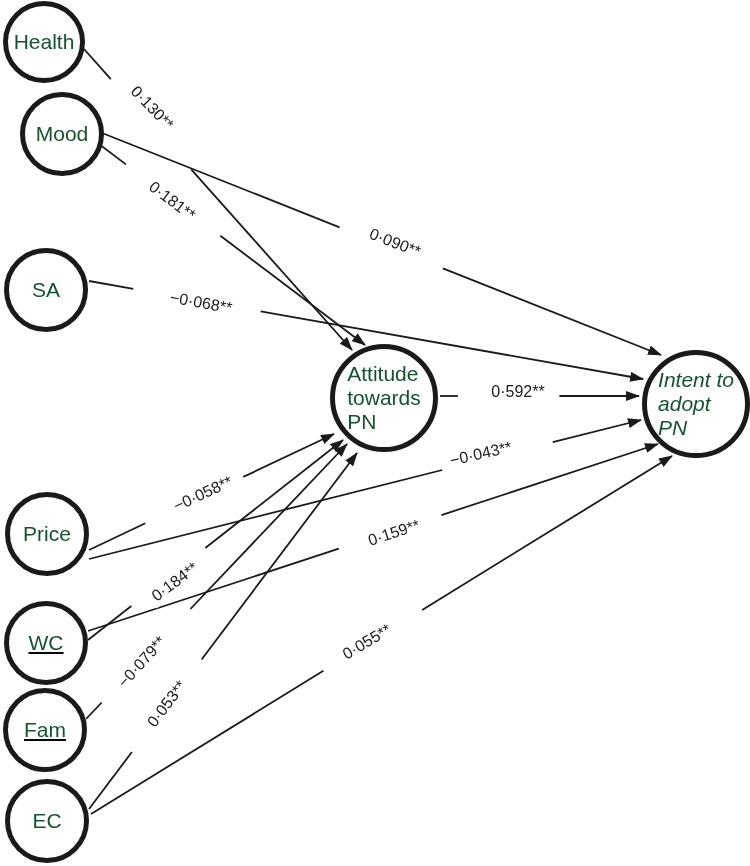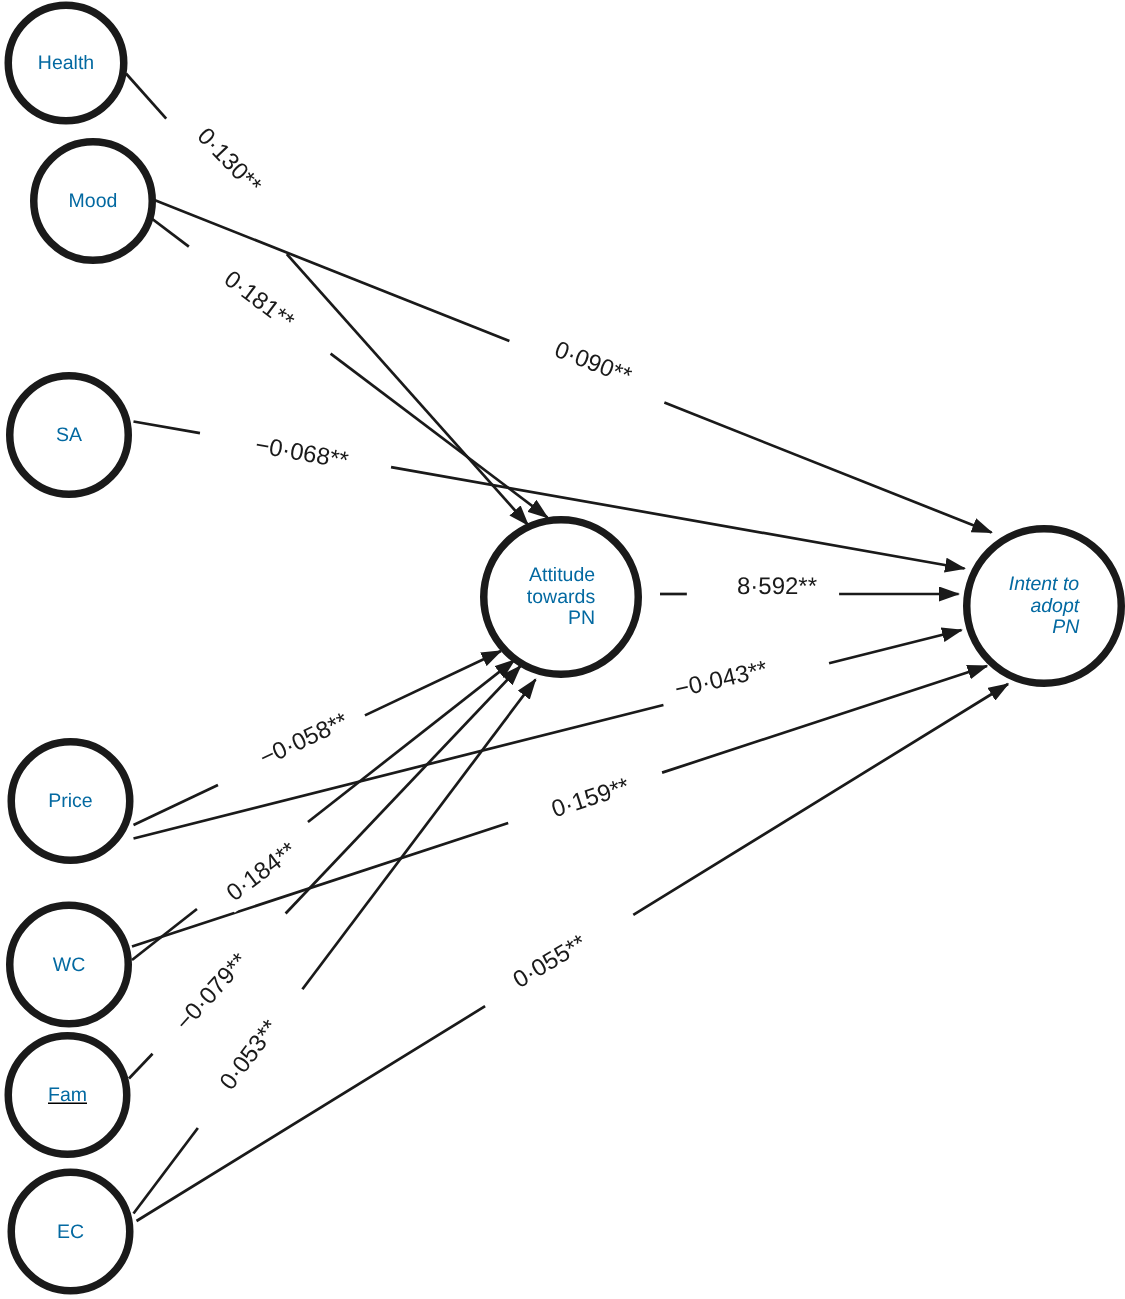--- a/index.html
+++ b/index.html
@@ -12,25 +12,25 @@
   }
   #edge-layer{position:absolute;left:0;top:0;}
   .node{
     position:absolute;
     box-sizing:border-box;
     border-radius:50%;
     background:#ffffff;
     display:flex;align-items:center;justify-content:center;
   }
   .node-label{
-    font-size:13px;
+    font-size:21px;
     line-height:1.15;
-    text-align:right;
+    text-align:left;
     white-space:pre-line;
-    color:#0369a1;
+    color:#14532d;
   }
   .edge-label{
     position:absolute;
     font-size:16px;
     color:#1a1a1a;
     background:#ffffff;
     padding:1px 4px;
     white-space:nowrap;
   }
 </style>
@@ -77,46 +77,46 @@
       </div>
       <div class="node" style="left: 20px; top: 92px; width: 84px; height: 84px; border: 5px solid rgb(26, 26, 26);">
         <span class="node-label">Mood</span>
       </div>
       <div class="node" style="left: 4px; top: 248px; width: 84px; height: 84px; border: 5px solid rgb(26, 26, 26);">
         <span class="node-label">SA</span>
       </div>
       <div class="node" style="left: 5px; top: 492px; width: 84px; height: 84px; border: 5px solid rgb(26, 26, 26);">
         <span class="node-label">Price</span>
       </div>
-      <div class="node" style="left: 4px; top: 601px; width: 84px; height: 84px; border: 5px solid rgb(26, 26, 26);">
+      <div class="node" style="left: 4px; top: 601px; width: 84px; height: 84px; border: 5px solid rgb(26, 26, 26); text-decoration: underline;">
         <span class="node-label">WC</span>
       </div>
       <div class="node" style="left: 3px; top: 688px; width: 84px; height: 84px; border: 5px solid rgb(26, 26, 26); text-decoration: underline;">
         <span class="node-label">Fam</span>
       </div>
       <div class="node" style="left: 5px; top: 779px; width: 84px; height: 84px; border: 5px solid rgb(26, 26, 26);">
         <span class="node-label">EC</span>
       </div>
-      <div class="node" style="left: 320px; top: 344px; width: 108px; height: 108px; border: 5px solid rgb(26, 26, 26);">
+      <div class="node" style="left: 330px; top: 344px; width: 108px; height: 108px; border: 5px solid rgb(26, 26, 26);">
         <span class="node-label">Attitude
 towards
 PN</span>
       </div>
       <div class="node" style="left: 642px; top: 350px; width: 108px; height: 108px; border: 5px solid rgb(26, 26, 26); font-style: italic;">
         <span class="node-label">Intent to
 adopt
 PN</span>
       </div>
     </div>
   <div id="label-layer">
       <div class="edge-label" style="left: 152px; top: 108px; transform: translate(-50%, -50%) rotate(46deg);">0·130**</div>
       <div class="edge-label" style="left: 172px; top: 201px; transform: translate(-50%, -50%) rotate(37deg);">0·181**</div>
       <div class="edge-label" style="left: 395px; top: 243px; transform: translate(-50%, -50%) rotate(21deg);">0·090**</div>
       <div class="edge-label" style="left: 201px; top: 303px; transform: translate(-50%, -50%) rotate(10deg);">−0·068**</div>
-      <div class="edge-label" style="left: 518px; top: 392px; transform: translate(-50%, -50%) rotate(0deg);">8·592**</div>
+      <div class="edge-label" style="left: 518px; top: 392px; transform: translate(-50%, -50%) rotate(0deg);">0·592**</div>
       <div class="edge-label" style="left: 481px; top: 454px; transform: translate(-50%, -50%) rotate(-13deg);">−0·043**</div>
       <div class="edge-label" style="left: 203px; top: 494px; transform: translate(-50%, -50%) rotate(-25deg);">−0·058**</div>
       <div class="edge-label" style="left: 394px; top: 533px; transform: translate(-50%, -50%) rotate(-18deg);">0·159**</div>
       <div class="edge-label" style="left: 175px; top: 582px; transform: translate(-50%, -50%) rotate(-37deg);">0·184**</div>
       <div class="edge-label" style="left: 142px; top: 662px; transform: translate(-50%, -50%) rotate(-48deg);">−0·079**</div>
       <div class="edge-label" style="left: 167px; top: 704px; transform: translate(-50%, -50%) rotate(-53deg);">0·053**</div>
       <div class="edge-label" style="left: 367px; top: 642px; transform: translate(-50%, -50%) rotate(-31deg);">0·055**</div>
     </div>
 </div>
 

